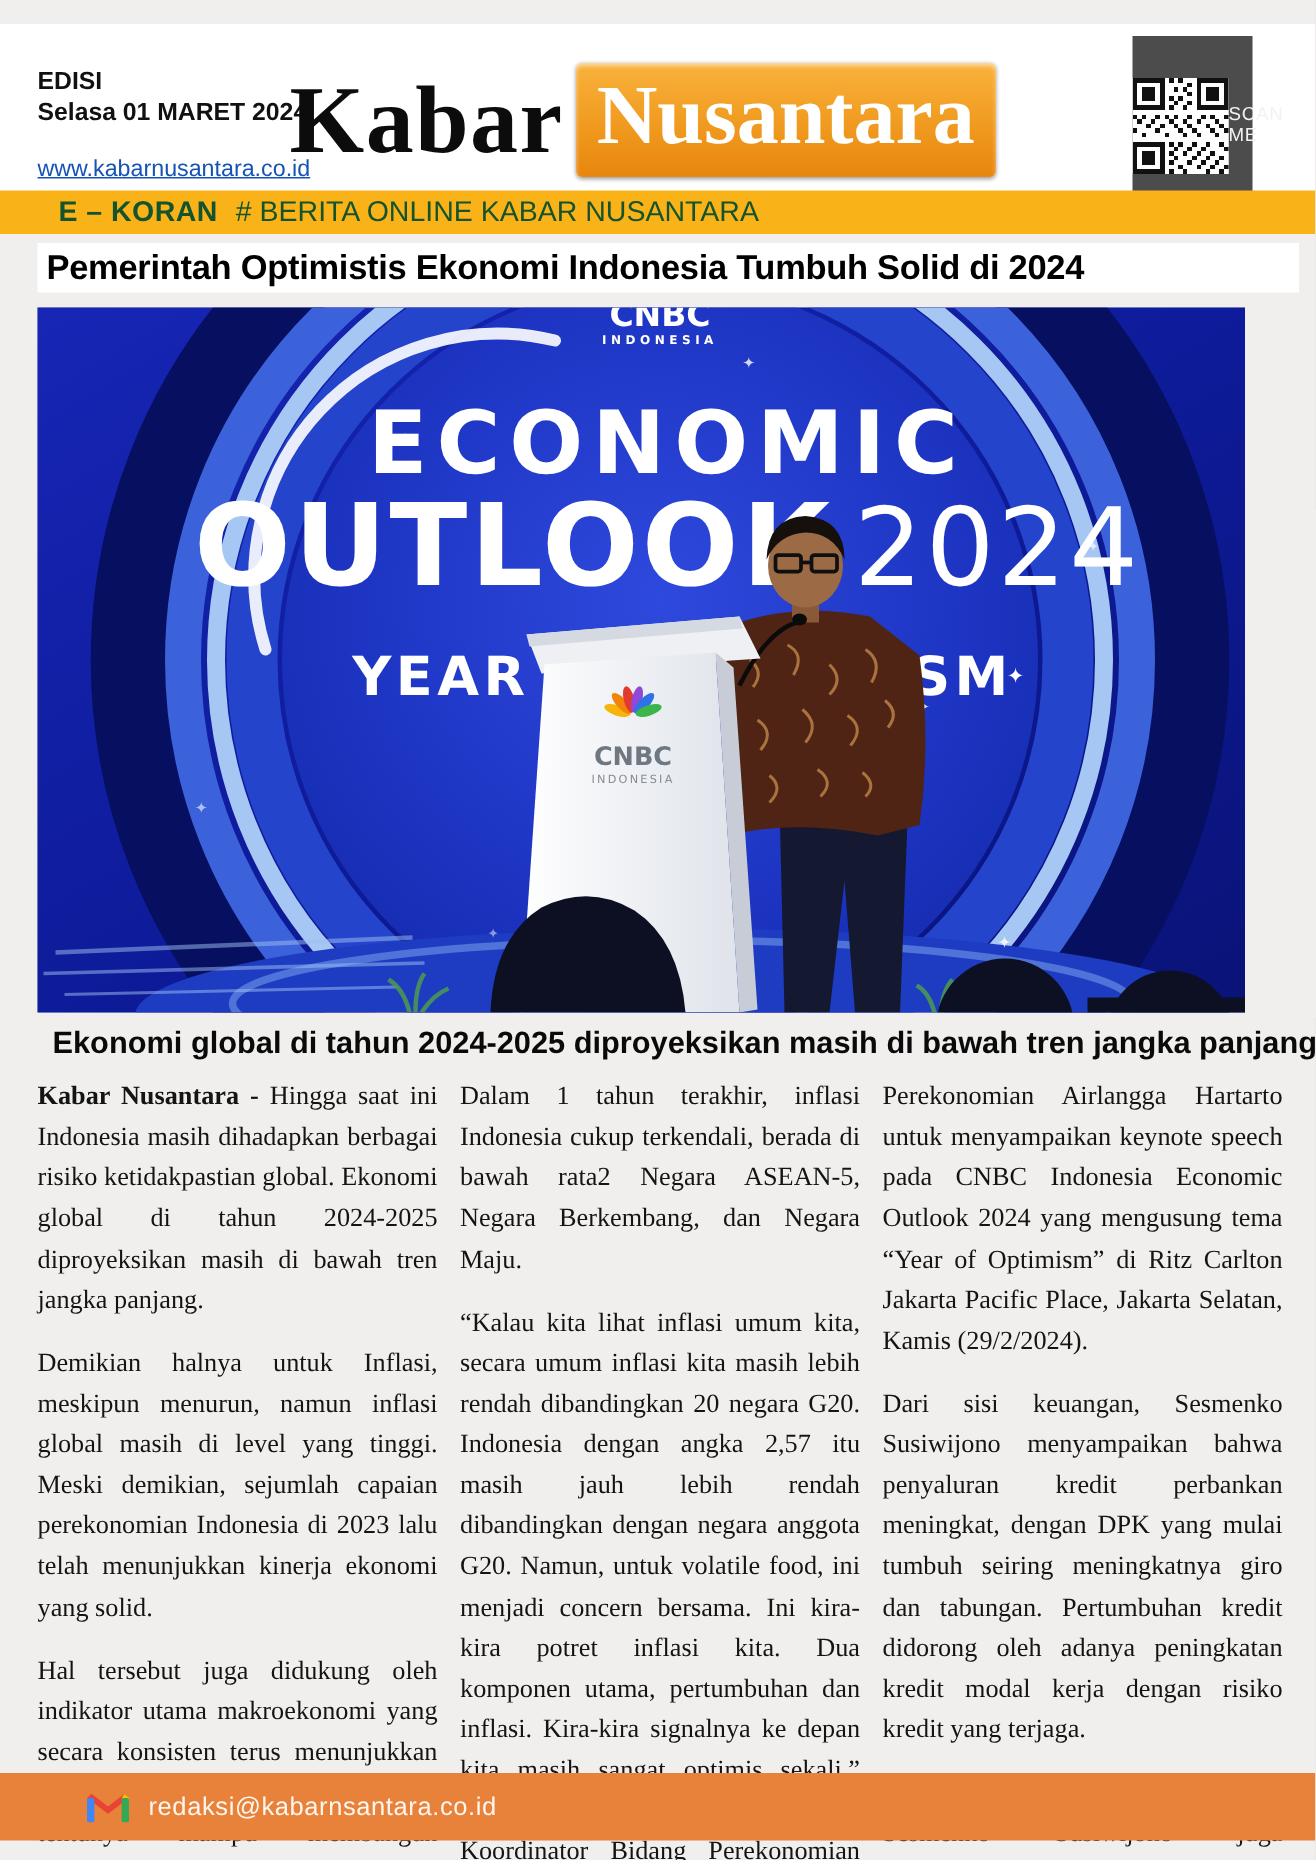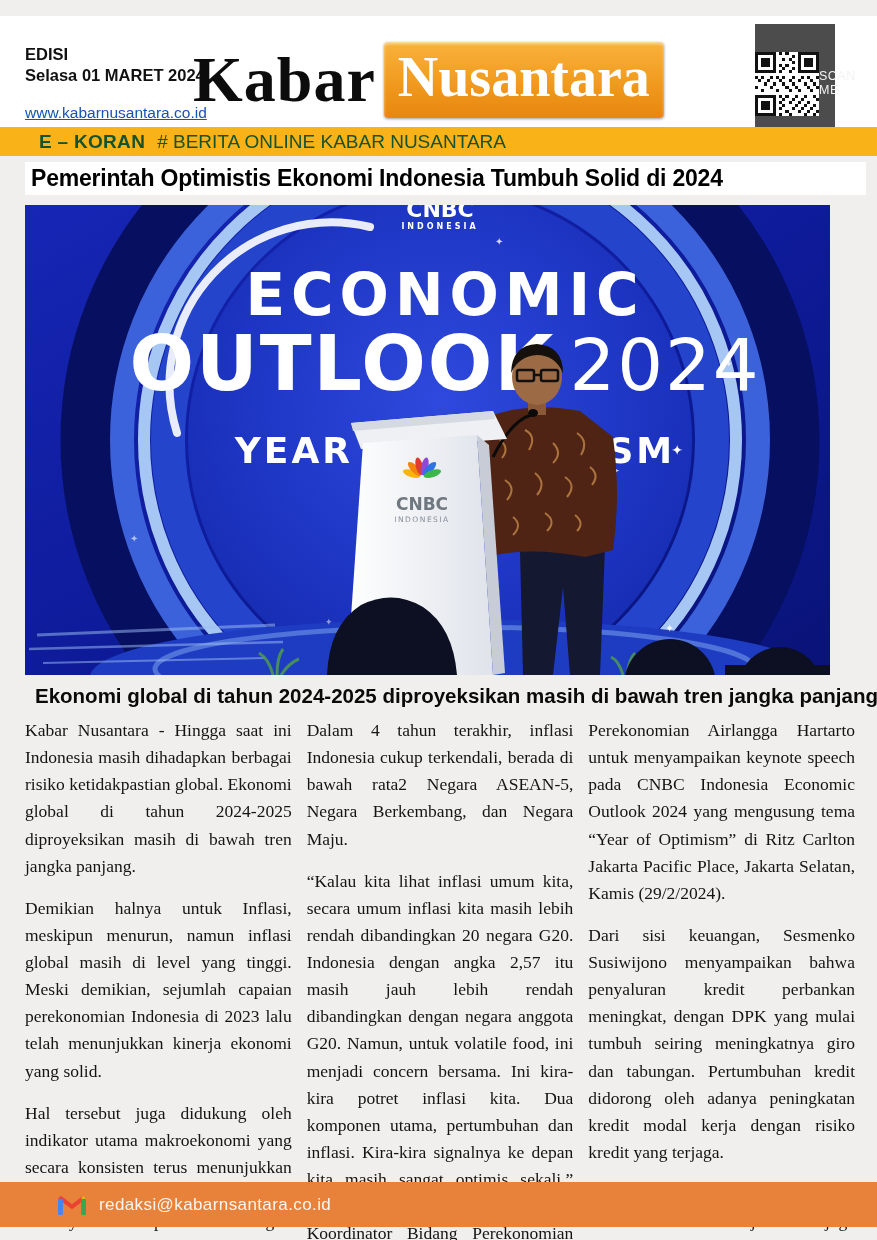--- a/index.html
+++ b/index.html
@@ -29,21 +29,21 @@
   
   .photo{position:absolute;left:25px;top:205px;width:805px;height:470px;background:#0d1a90;overflow:hidden;}
 
   
   .subheadline{position:absolute;left:25px;top:684px;width:845px;font-size:20.5px;font-weight:700;color:#0a0a0a;padding-left:10px;white-space:nowrap;box-sizing:border-box;}
 
   
   .article{position:absolute;left:25px;top:717px;width:830px;display:flex;gap:15px;font-family:"Liberation Serif",serif;font-size:17.5px;line-height:1.55;color:#141414;text-align:justify;}
   .article .col{flex:1 1 0;min-width:0;}
   .article p{margin:0 0 15px 0;}
-  .article .lead{font-weight:400;}
+  .article .lead{font-weight:700;}
 
   
   .footer{position:absolute;left:0;top:1182px;width:877px;height:45px;background:#e8813a;display:flex;align-items:center;padding-left:58px;box-sizing:border-box;}
   .footer .email{color:#fdf6ee;font-size:17px;margin-left:13px;letter-spacing:.4px;}
 </style>
 </head>
 <body>
 
 <div class="page">
 
@@ -221,21 +221,21 @@
   <div class="subheadline">Ekonomi global di tahun 2024-2025 diproyeksikan masih di bawah tren jangka panjang</div>
 
   <div class="article">
     <div class="col">
       <p><span class="lead">Kabar Nusantara - </span><span>Hingga saat ini Indonesia masih dihadapkan berbagai risiko ketidakpastian global. Ekonomi global di tahun 2024-2025 diproyeksikan masih di bawah tren jangka panjang.</span></p>
       <p>Demikian halnya untuk Inflasi, meskipun menurun, namun inflasi global masih di level yang tinggi. Meski demikian, sejumlah capaian perekonomian Indonesia di 2023 lalu telah menunjukkan kinerja ekonomi yang solid.</p>
       <p>Hal tersebut juga didukung oleh indikator utama makroekonomi yang secara konsisten terus menunjukkan peningkatan. Capaian tersebut tentunya mampu membangun optimisme Indonesia untuk perekonomian yang lebih baik di tahun 2024.</p>
 
     </div>
     <div class="col">
-      <p>Dalam 4 tahun terakhir, inflasi Indonesia cukup terkendali, berada di bawah rata2 Negara ASEAN-5, Negara Berkembang, dan Negara Maju.</p>
+      <p>Dalam 1 tahun terakhir, inflasi Indonesia cukup terkendali, berada di bawah rata2 Negara ASEAN-5, Negara Berkembang, dan Negara Maju.</p>
       <p>“Kalau kita lihat inflasi umum kita, secara umum inflasi kita masih lebih rendah dibandingkan 20 negara G20. Indonesia dengan angka 2,57 itu masih jauh lebih rendah dibandingkan dengan negara anggota G20. Namun, untuk volatile food, ini menjadi concern bersama. Ini kira-kira potret inflasi kita. Dua komponen utama, pertumbuhan dan inflasi. Kira-kira signalnya ke depan kita masih sangat optimis sekali,” ungkap Sekretaris Kementerian Koordinator Bidang Perekonomian Susiwijono Moegiarso saat mewakili Menteri Koordinator Bidang</p>
     </div>
     <div class="col">
       <p>Perekonomian Airlangga Hartarto untuk menyampaikan keynote speech pada CNBC Indonesia Economic Outlook 2024 yang mengusung tema “Year of Optimism” di Ritz Carlton Jakarta Pacific Place, Jakarta Selatan, Kamis (29/2/2024).</p>
       <p>Dari sisi keuangan, Sesmenko Susiwijono menyampaikan bahwa penyaluran kredit perbankan meningkat, dengan DPK yang mulai tumbuh seiring meningkatnya giro dan tabungan. Pertumbuhan kredit didorong oleh adanya peningkatan kredit modal kerja dengan risiko kredit yang terjaga.</p>
       <p>Dalam kesempatan tersebut, Sesmenko Susiwijono juga memaparkan terkait optimisme Pemerintah terhadap proyeksi 2024 yang solid dan 2025 yang lebih baik.</p>
     </div>
   </div>
 
   <div class="footer">

